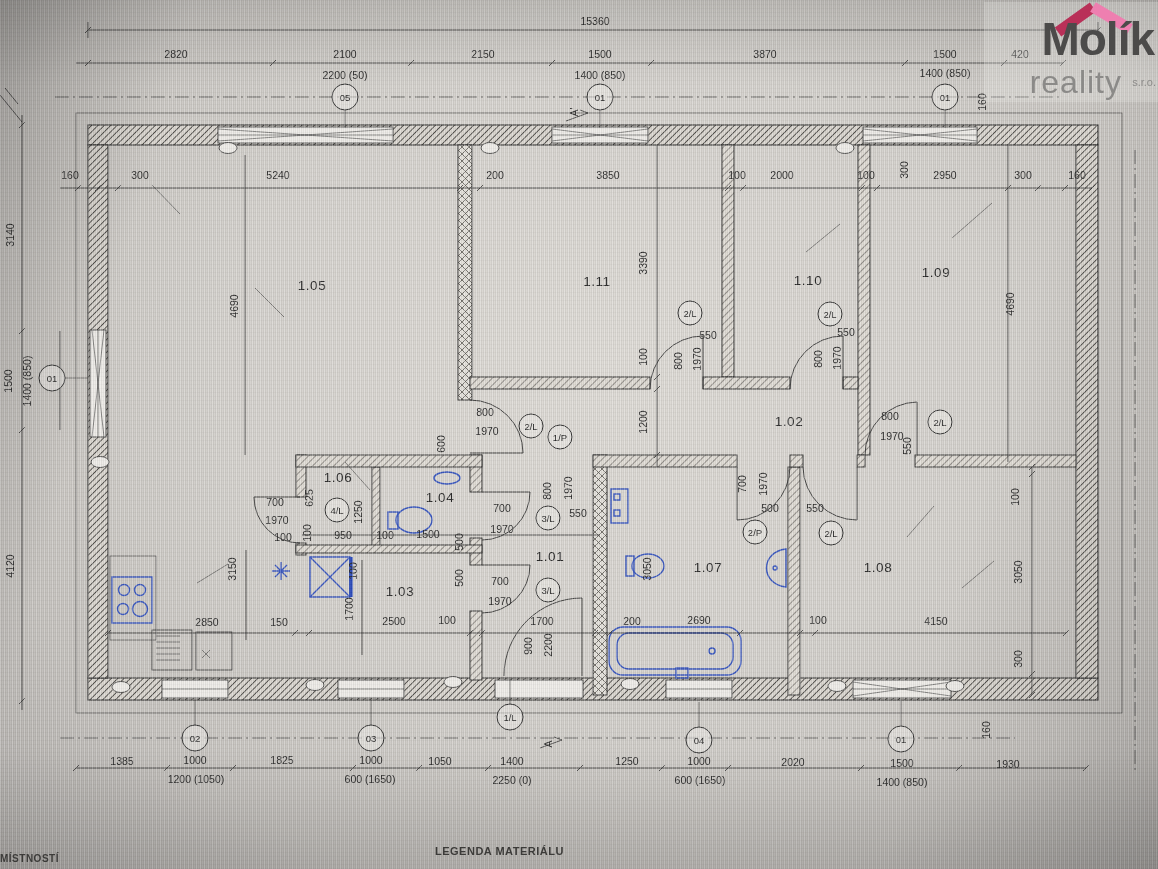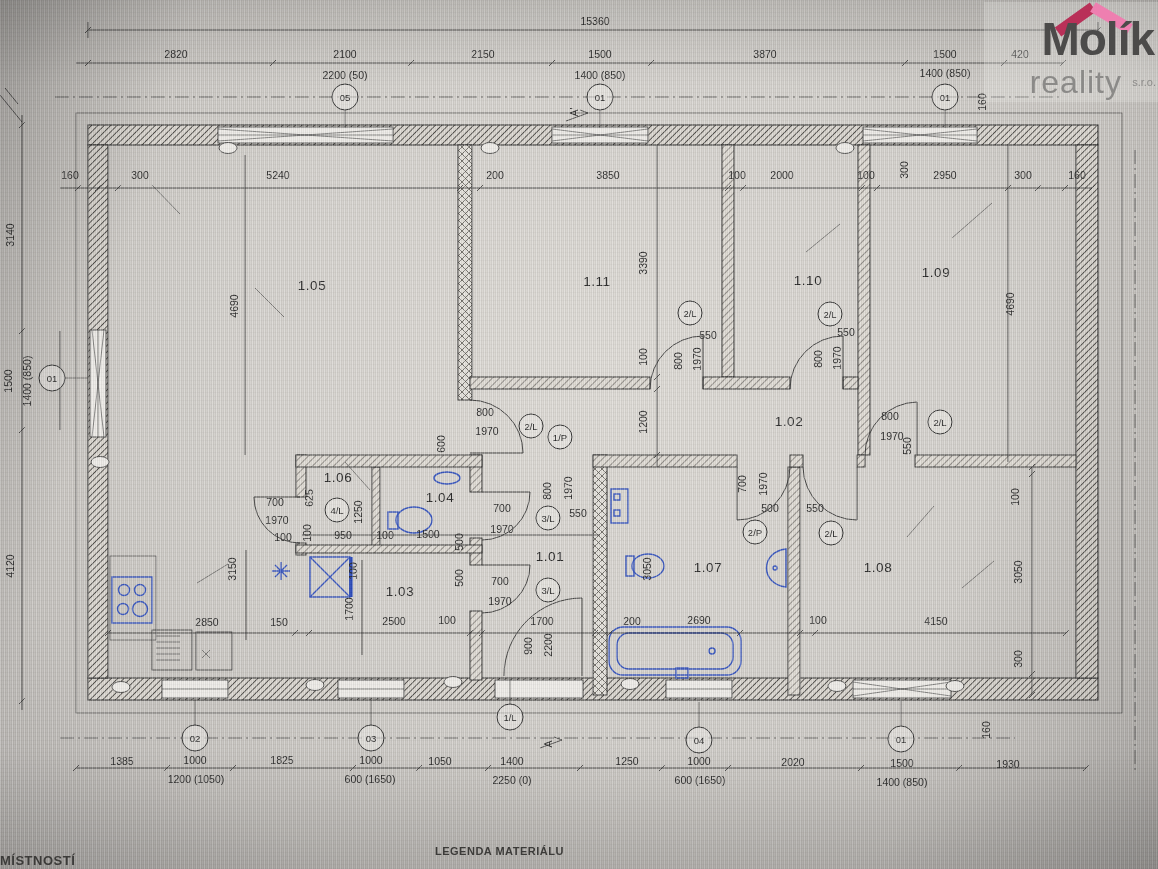--- a/index.html
+++ b/index.html
@@ -30,21 +30,21 @@
   .fixthick{stroke:#2747b8;stroke-width:3.5;fill:none;}
   .door{stroke:#2c2c2c;stroke-width:0.9;fill:none;}
   
   .logo{position:absolute;right:-6px;top:2px;z-index:7;width:180px;height:100px;
         background:rgba(240,239,236,0.25);}
   .logo .brand{position:absolute;right:10px;top:14px;font-size:46px;font-weight:bold;color:#4c4b4a;letter-spacing:-1px;line-height:1;text-align:right;}
   .logo .line2{position:absolute;right:42px;top:62px;font-size:32px;color:#8b8a88;letter-spacing:1px;}
   .logo .suffix{position:absolute;right:8px;top:74px;font-size:11px;color:#8b8a88;margin-left:42px;}
   .logo svg{position:absolute;right:18px;top:-2px;}
   .footnote{position:absolute;z-index:7;color:#3c3b39;}
-  .fn-left{left:0px;top:853px;font-size:13px;font-weight:bold;letter-spacing:0.5px;}
+  .fn-left{left:0px;top:853px;font-size:10px;font-weight:bold;letter-spacing:0.5px;}
   .fn-legend{left:435px;top:845px;font-size:11px;font-weight:bold;letter-spacing:0.5px;}
 </style>
 </head>
 <body>
 
 <div class="shot">
 
   <svg class="plan" width="1158" height="869" viewBox="0 0 1158 869">
     <defs>
       <pattern id="hatchHeavy" width="4.5" height="4.5" patternUnits="userSpaceOnUse" patternTransform="rotate(45)">

